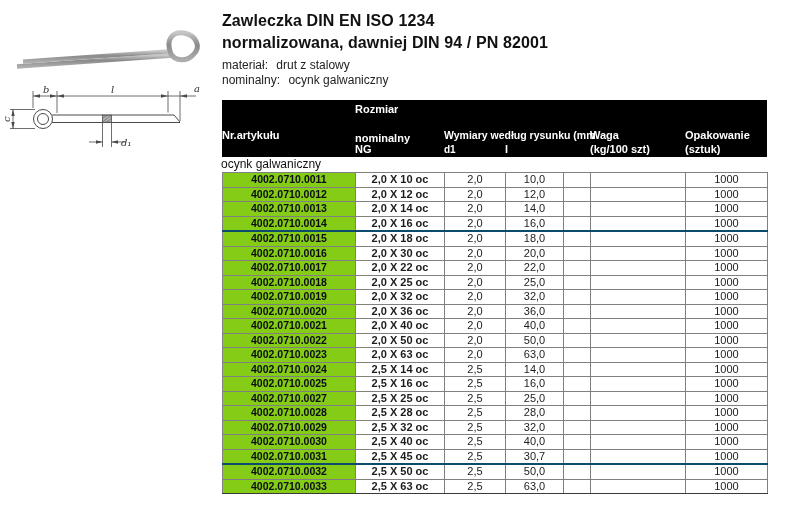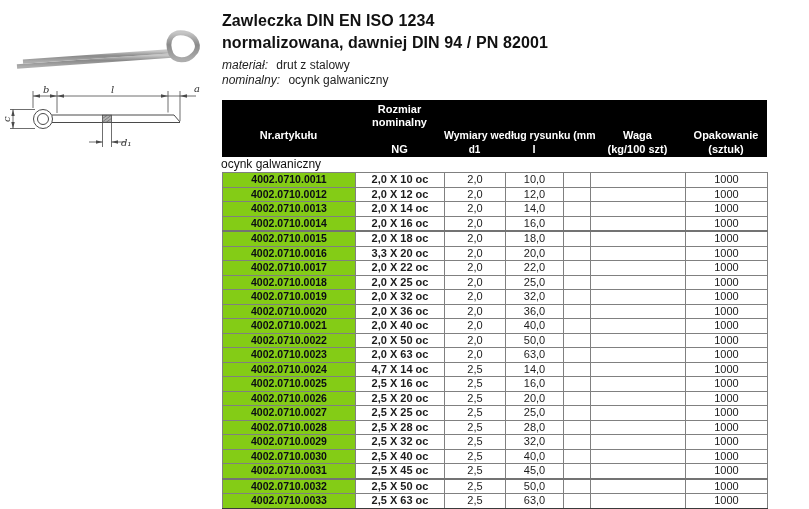--- a/index.html
+++ b/index.html
@@ -3,39 +3,39 @@
 <meta charset="utf-8">
 <style>
   html,body{margin:0;padding:0;background:#fff;}
   body{width:809px;height:509px;position:relative;overflow:hidden;
        font-family:"Liberation Sans",sans-serif;color:#1a1a1a;}
 
   
   .title-line{position:absolute;left:222px;font-weight:bold;font-size:16px;
               color:#111;white-space:nowrap;letter-spacing:.1px;}
   .meta-line{position:absolute;left:222px;font-size:12px;color:#222;white-space:nowrap;}
-  .meta-line .lbl{margin-right:5px;font-style:italic;}
+  .meta-line .lbl{margin-right:5px;}
 
   
   .thead{position:absolute;left:222px;top:100px;width:545px;height:57px;
          background:#000;color:#fff;}
-  .h-label{position:absolute;text-align:center;font-weight:bold;font-size:11px;
+  .h-label{position:absolute;font-weight:bold;font-size:11px;
            white-space:nowrap;line-height:13px;}
 
   
   .section-label{position:absolute;left:221px;top:157px;font-size:12px;color:#111;}
 
   
   .tbl-wrap{position:absolute;left:222px;top:172px;}
   table{border-collapse:collapse;table-layout:fixed;width:545px;}
   td{border:1px solid #808080;height:13.5px;padding:0;font-size:11px;
      line-height:13px;text-align:center;overflow:hidden;white-space:nowrap;color:#1c1c1c;}
   td.article-cell{background:#84cc16;font-weight:bold;font-size:10.5px;color:#0b0b14;}
   td.size-cell{font-weight:bold;}
-  tr.section-end td{border-bottom:2px solid #737373;margin-top:37px;}
+  tr.section-end td{border-bottom:2px solid #0c4a6e;margin-top:37px;}
   tr:last-child td{border-bottom:1.5px solid #3a3a3a;}
 
   
   .photo{position:absolute;left:5px;top:27px;}
   .drawing{position:absolute;left:2px;top:86px;}
   .dim-text{font-family:"DejaVu Serif",serif;font-style:italic;font-size:10px;fill:#333;}
 </style>
 </head>
 <body>
 
@@ -106,21 +106,21 @@
   <span>drut z stalowy</span>
 </div>
 <div class="meta-line" style="top:73px;">
   <span class="lbl">nominalny:</span>
   <span>ocynk galwaniczny</span>
 </div>
 
 <div class="thead">
   <div class="h-label" style="left:0;width:133px;top:29px;">Nr.artykułu</div>
   <div class="h-label" style="left:133px;width:89px;top:3px;">Rozmiar</div>
-  <div class="h-label" style="left:133px;width:89px;top:16px;">nominalny</div>
+  <div class="h-label" style="left:133px;width:89px;top:32px;">nominalny</div>
   <div class="h-label" style="left:133px;width:89px;top:43px;">NG</div>
   <div class="h-label" style="left:222px;width:146px;top:29px;font-size:10.5px;">Wymiary według rysunku (mm</div>
   <div class="h-label" style="left:222px;width:61px;top:43px;font-size:10px;">d1</div>
   <div class="h-label" style="left:283px;width:58px;top:43px;">l</div>
   <div class="h-label" style="left:368px;width:95px;top:29px;">Waga</div>
   <div class="h-label" style="left:368px;width:95px;top:43px;">(kg/100 szt)</div>
   <div class="h-label" style="left:463px;width:82px;top:29px;">Opakowanie</div>
   <div class="h-label" style="left:463px;width:82px;top:43px;">(sztuk)</div>
 </div>
 
@@ -178,21 +178,21 @@
           <td class="article-cell">4002.0710.0015</td>
           <td class="size-cell">2,0 X 18 oc</td>
           <td class="d1-cell">2,0</td>
           <td class="length-cell">18,0</td>
           <td class="spacer-cell"></td>
           <td class="weight-cell"></td>
           <td class="pack-cell">1000</td>
         </tr>
         <tr>
           <td class="article-cell">4002.0710.0016</td>
-          <td class="size-cell">3,3 X 20 oc</td>
+          <td class="size-cell">2,0 X 30 oc</td>
           <td class="d1-cell">2,0</td>
           <td class="length-cell">20,0</td>
           <td class="spacer-cell"></td>
           <td class="weight-cell"></td>
           <td class="pack-cell">1000</td>
         </tr>
         <tr>
           <td class="article-cell">4002.0710.0017</td>
           <td class="size-cell">2,0 X 22 oc</td>
           <td class="d1-cell">2,0</td>
@@ -250,41 +250,32 @@
           <td class="article-cell">4002.0710.0023</td>
           <td class="size-cell">2,0 X 63 oc</td>
           <td class="d1-cell">2,0</td>
           <td class="length-cell">63,0</td>
           <td class="spacer-cell"></td>
           <td class="weight-cell"></td>
           <td class="pack-cell">1000</td>
         </tr>
         <tr>
           <td class="article-cell">4002.0710.0024</td>
-          <td class="size-cell">4,7 X 14 oc</td>
+          <td class="size-cell">2,5 X 14 oc</td>
           <td class="d1-cell">2,5</td>
           <td class="length-cell">14,0</td>
           <td class="spacer-cell"></td>
           <td class="weight-cell"></td>
           <td class="pack-cell">1000</td>
         </tr>
         <tr>
           <td class="article-cell">4002.0710.0025</td>
           <td class="size-cell">2,5 X 16 oc</td>
           <td class="d1-cell">2,5</td>
           <td class="length-cell">16,0</td>
-          <td class="spacer-cell"></td>
-          <td class="weight-cell"></td>
-          <td class="pack-cell">1000</td>
-        </tr>
-        <tr>
-          <td class="article-cell">4002.0710.0026</td>
-          <td class="size-cell">2,5 X 20 oc</td>
-          <td class="d1-cell">2,5</td>
-          <td class="length-cell">20,0</td>
           <td class="spacer-cell"></td>
           <td class="weight-cell"></td>
           <td class="pack-cell">1000</td>
         </tr>
         <tr>
           <td class="article-cell">4002.0710.0027</td>
           <td class="size-cell">2,5 X 25 oc</td>
           <td class="d1-cell">2,5</td>
           <td class="length-cell">25,0</td>
           <td class="spacer-cell"></td>
@@ -315,21 +306,21 @@
           <td class="d1-cell">2,5</td>
           <td class="length-cell">40,0</td>
           <td class="spacer-cell"></td>
           <td class="weight-cell"></td>
           <td class="pack-cell">1000</td>
         </tr>
         <tr class="section-end">
           <td class="article-cell">4002.0710.0031</td>
           <td class="size-cell">2,5 X 45 oc</td>
           <td class="d1-cell">2,5</td>
-          <td class="length-cell">45,0</td>
+          <td class="length-cell">30,7</td>
           <td class="spacer-cell"></td>
           <td class="weight-cell"></td>
           <td class="pack-cell">1000</td>
         </tr>
         <tr>
           <td class="article-cell">4002.0710.0032</td>
           <td class="size-cell">2,5 X 50 oc</td>
           <td class="d1-cell">2,5</td>
           <td class="length-cell">50,0</td>
           <td class="spacer-cell"></td>

